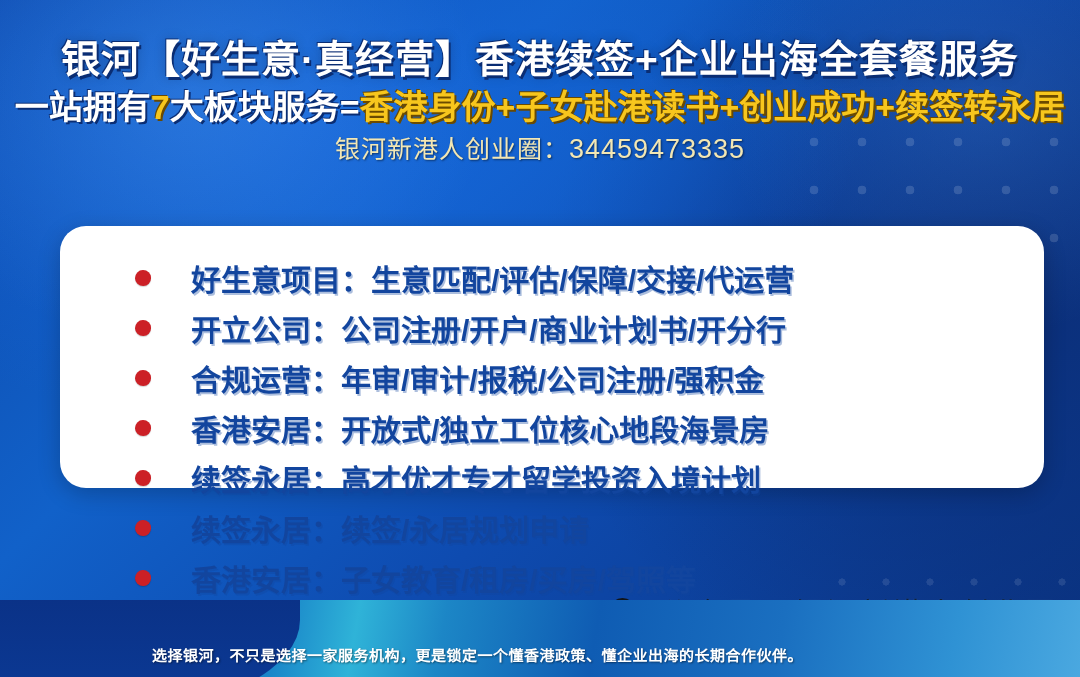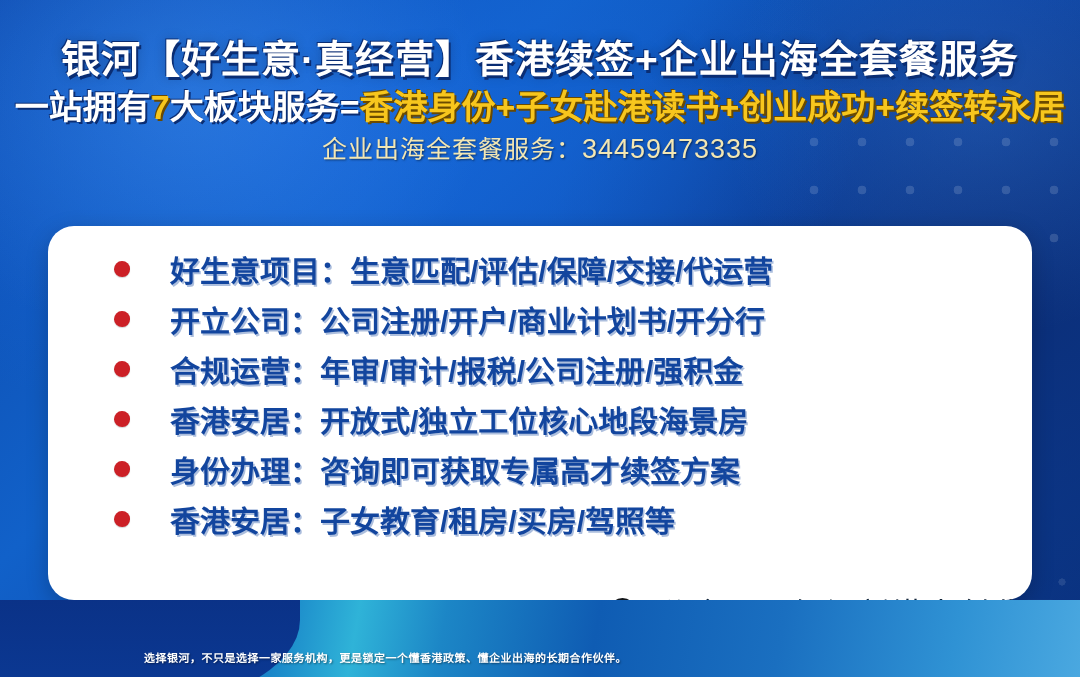--- a/index.html
+++ b/index.html
@@ -70,24 +70,24 @@
   .note{
     margin-top:6px;
     font-size:19px;line-height:24px;color:#ece0ad;
     letter-spacing:.5px;
     text-shadow:1px 1px 2px rgba(0,0,0,.45);
     white-space:nowrap;
   }
 
   
   .card{
-    position:absolute;left:48px;top:226px;width:984px;height:374px;
+    position:absolute;left:60px;top:226px;width:984px;height:262px;
     background:#ffffff;border-radius:26px;
     box-shadow:0 6px 22px rgba(0,0,0,.22);
-    padding:4px;box-sizing:border-box;
+    padding:13px;box-sizing:border-box;
   }
   .svc-list{list-style:none;margin:0;padding:14px 0 0 0;}
   .svc-item{
     display:flex;align-items:center;
     height:50px;padding-left:62px;
   }
   .bullet{
     width:16px;height:16px;border-radius:50% 50% 48% 52%/52% 48% 50% 50%;
     background:#cc2026;flex:0 0 auto;margin-right:40px;
     box-shadow:0 1px 1px rgba(0,0,0,.18);
@@ -105,22 +105,22 @@
       #0b3ea0 0%, #0c4bb5 12%, #1a87c9 26%, #2fb3d8 33%,
       #1c86c6 41%, #0f5cb3 55%, #1a6fc0 72%, #2f92d4 88%, #4aa8e0 100%);
     overflow:hidden;
   }
   .band:before{
     content:"";position:absolute;left:-60px;top:-40px;width:360px;height:150px;
     background:linear-gradient(180deg,#0a2f82 0%, #0b3a96 100%);
     border-bottom-right-radius:180px 90px;
   }
   .band-text{
-    position:absolute;left:144px;bottom:12px;
-    font-size:11px;font-weight:bold;color:#ffffff;letter-spacing:.5px;
+    position:absolute;left:152px;bottom:12px;
+    font-size:15px;font-weight:bold;color:#ffffff;letter-spacing:.5px;
     text-shadow:1px 1px 2px rgba(0,0,0,.45);white-space:nowrap;
   }
 
   
   .wechat{
     position:absolute;right:22px;bottom:44px;
     display:flex;align-items:center;gap:14px;
   }
   .wx-icon{width:34px;height:26px;position:relative;flex:0 0 auto;}
   .wx-icon .b1,.wx-icon .b2{position:absolute;background:#111418;border-radius:50%;}
@@ -144,21 +144,21 @@
   <div class="glow"></div>
   <div class="glow-r"></div>
   <div class="dots"></div>
   <div class="dots2"></div>
 
   <div class="header">
     <div class="title-main">银河【好生意·真经营】香港续签+企业出海全套餐服务</div>
 
     <div class="title-sub"><span>一站拥有</span><span class="hl">7</span><span>大板块服务=</span><span class="hl">香港身份+子女赴港读书+创业成功+续签转永居</span></div>
 
-    <div class="contact"><span>企业出海全套餐服务：</span><span class="phone">34459473335</span></div>
+    <div class="contact"><span>银河新港人创业圈：</span><span class="phone">34459473335</span></div>
 
   </div>
 
   <div class="card">
     <ul class="svc-list">
       <li class="svc-item">
         <span class="bullet"></span>
         <span class="svc-text">好生意项目：生意匹配/评估/保障/交接/代运营</span>
       </li>
       <li class="svc-item">
@@ -168,21 +168,25 @@
       <li class="svc-item">
         <span class="bullet"></span>
         <span class="svc-text">合规运营：年审/审计/报税/公司注册/强积金</span>
       </li>
       <li class="svc-item">
         <span class="bullet"></span>
         <span class="svc-text">香港安居：开放式/独立工位核心地段海景房</span>
       </li>
       <li class="svc-item">
         <span class="bullet"></span>
-        <span class="svc-text">身份办理：咨询即可获取专属高才续签方案</span>
+        <span class="svc-text">续签永居：高才优才专才留学投资入境计划</span>
+      </li>
+      <li class="svc-item">
+        <span class="bullet"></span>
+        <span class="svc-text">续签永居：续签/永居规划申请</span>
       </li>
       <li class="svc-item">
         <span class="bullet"></span>
         <span class="svc-text">香港安居：子女教育/租房/买房/驾照等</span>
       </li>
     </ul>
   </div>
 
   <div class="wechat">
     <span class="wx-icon">

